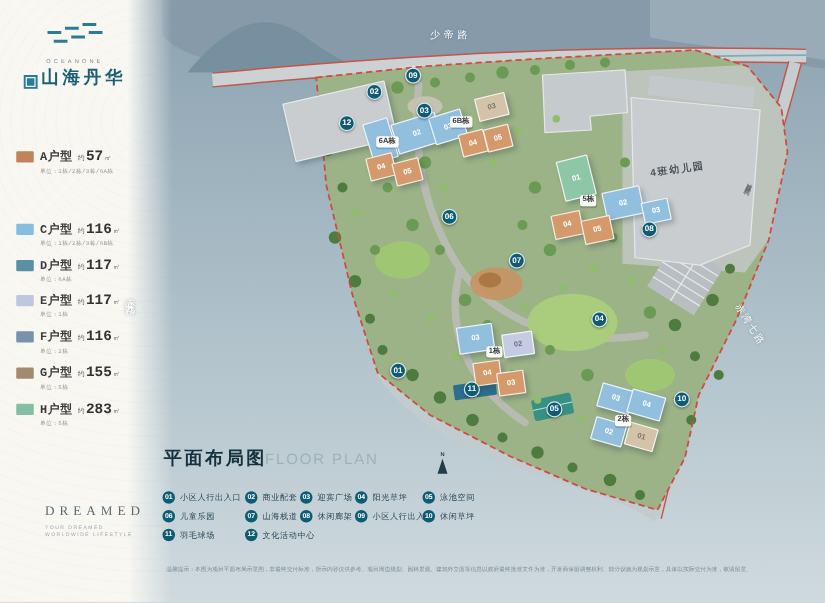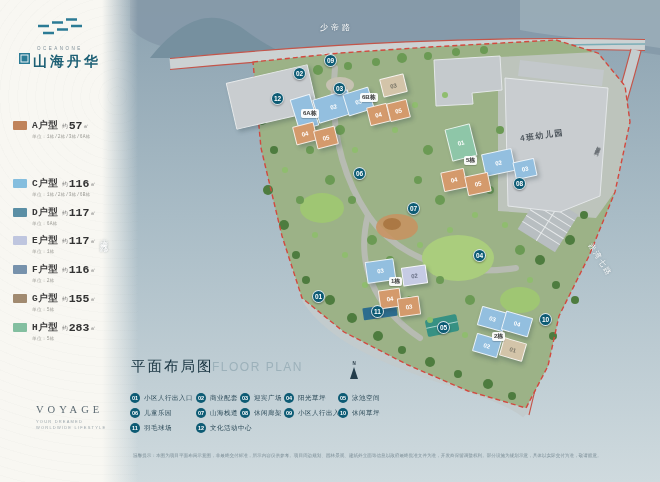--- a/index.html
+++ b/index.html
@@ -7,21 +7,21 @@
          font-family:"Liberation Sans","DejaVu Sans",sans-serif;background:#aebfc9;}
   .stage svg.ground{position:absolute;left:0;top:0;}
 
   
   .panel{position:absolute;left:0;top:0;width:138px;height:482px;z-index:6;
          background:linear-gradient(90deg,#f8f7f2 0,#f8f7f2 102px,rgba(248,247,242,0) 138px);}
   .panel .contours{position:absolute;inset:0;opacity:.5;
          background:repeating-radial-gradient(circle at 85% 20%,rgba(120,130,125,.05) 0 1px,transparent 1px 9px);}
   .logo-waves{position:absolute;left:36px;top:18px;}
   .logo-en{position:absolute;left:37px;top:46px;font-size:4.5px;letter-spacing:2.5px;color:#7e8f98;}
-  .brand-row{position:absolute;left:19px;top:53px;display:flex;align-items:flex-start;}
+  .brand-row{position:absolute;left:19px;top:53px;display:flex;align-items:flex-end;}
   .brand-seal{width:11px;height:11px;background:#2b7b95;margin-right:3px;
               box-shadow:inset 0 0 0 1.5px #2b7b95,inset 0 0 0 2.5px rgba(255,255,255,.9);}
   .brand-cn{font-size:14px;font-weight:bold;color:#1d6075;letter-spacing:3px;}
 
   .lrow{position:absolute;left:13px;width:112px;font-family:Liberation Mono, monospace;}
   .l1{display:flex;align-items:center;}
   .sw{display:inline-block;width:14px;height:9px;border-radius:1px;margin-right:5px;flex:0 0 auto;}
   .sw0{background:#c0835a}.sw1{background:#cec0ac}.sw2{background:#85bede}.sw3{background:#5b8fa5}
   .sw4{background:#bfc6df}.sw5{background:#7792ac}.sw6{background:#a18a70}.sw7{background:#83bfa0}
   .l1 b{font-size:9.5px;color:#3a3a3a;letter-spacing:.5px;}
@@ -51,21 +51,21 @@
   .road-label{position:absolute;z-index:4;color:#fff;font-size:8px;letter-spacing:3px;
           text-shadow:0 0 2px rgba(60,80,90,.5);}
   .road-label.vert{writing-mode:vertical-rl;letter-spacing:2px;}
   .road-label.diag{transform:rotate(58deg);font-size:7.5px;letter-spacing:2px;}
 
   .mk{position:absolute;z-index:5;width:13px;height:13px;border-radius:50%;background:#0d5b74;
       border:1px solid rgba(255,255,255,.85);color:#fff;font-size:6.5px;font-weight:bold;
       display:flex;align-items:center;justify-content:center;box-shadow:0 1px 2px rgba(0,0,0,.35);box-sizing:border-box;}
 
   
-  .fp-title{position:absolute;left:131px;top:357px;z-index:6;font-size:14.5px;font-weight:normal;
+  .fp-title{position:absolute;left:131px;top:357px;z-index:6;font-size:14.5px;font-weight:bold;
             color:#16323f;letter-spacing:2px;}
   .fp-title-en{position:absolute;left:212px;top:360px;z-index:6;font-size:12px;color:#9cb1ba;letter-spacing:1.5px;}
   .compass{position:absolute;left:347px;top:361px;z-index:6;width:14px;text-align:center;}
   .compass .n{display:block;font-size:4.5px;color:#2c3e4a;font-weight:bold;line-height:5px;}
   .compass .arrow{display:block;width:0;height:0;margin:1px auto 0;
      border-left:4px solid transparent;border-right:4px solid transparent;border-bottom:12px solid #233c4a;}
   .li{position:absolute;z-index:6;display:flex;align-items:center;height:10px;}
   .li .n{width:10px;height:10px;border-radius:50%;background:#0d5b74;color:#fff;font-size:5.5px;
          font-weight:bold;display:flex;align-items:center;justify-content:center;margin-right:4px;flex:0 0 auto;}
   .li .t{font-size:6.5px;color:#2c4a58;letter-spacing:.5px;white-space:nowrap;}
@@ -240,21 +240,21 @@
   <div class="bld c-beige" style="left:501px;top:340px;width:22px;height:17px;transform:rotate(16deg)">01</div>
 
   <div class="blabel" style="left:301px;top:109px">6A栋</div>
   <div class="blabel" style="left:360px;top:93px">6B栋</div>
   <div class="blabel" style="left:464px;top:156px">5栋</div>
   <div class="blabel" style="left:389px;top:277px">1栋</div>
   <div class="blabel" style="left:492px;top:332px">2栋</div>
   <div class="glabel" style="left:520px;top:130px">4班幼儿园</div>
   <div class="vlabel" style="left:597px;top:142px">社康服务机构</div>
 
-  <div class="road-label" style="left:320px;top:22px">少帝路</div>
+  <div class="road-label" style="left:344px;top:22px">少帝路</div>
   <div class="road-label vert" style="left:97px;top:232px;z-index:7">赤湾九路</div>
   <div class="road-label diag" style="left:581px;top:255px">赤湾七路</div>
 
   <div class="mk" style="left:312px;top:290px">01</div>
   <div class="mk" style="left:293px;top:67px">02</div>
   <div class="mk" style="left:333px;top:82px">03</div>
   <div class="mk" style="left:473px;top:249px">04</div>
   <div class="mk" style="left:437px;top:321px">05</div>
   <div class="mk" style="left:353px;top:167px">06</div>
   <div class="mk" style="left:407px;top:202px">07</div>
@@ -343,21 +343,21 @@
           <span class="sw sw7"></span>
         <b>H户型</b>
           <i>约</i>
           <em>283</em>
           <i class="u">㎡</i>
         </div>
       <span class="lnote">单位：5栋</span>
     </div>
 
     <div class="voy">
-      <div class="v1">VOYAGE</div>
+      <div class="v1">DREAMED</div>
       <div class="v2">
         <div>YOUR DREAMED</div>
         <div>WORLDWIDE LIFESTYLE</div>
       </div>
     </div>
   </div>
 
   <div class="fp-title">平面布局图</div>
   <div class="fp-title-en">FLOOR PLAN</div>
   <div class="compass">

